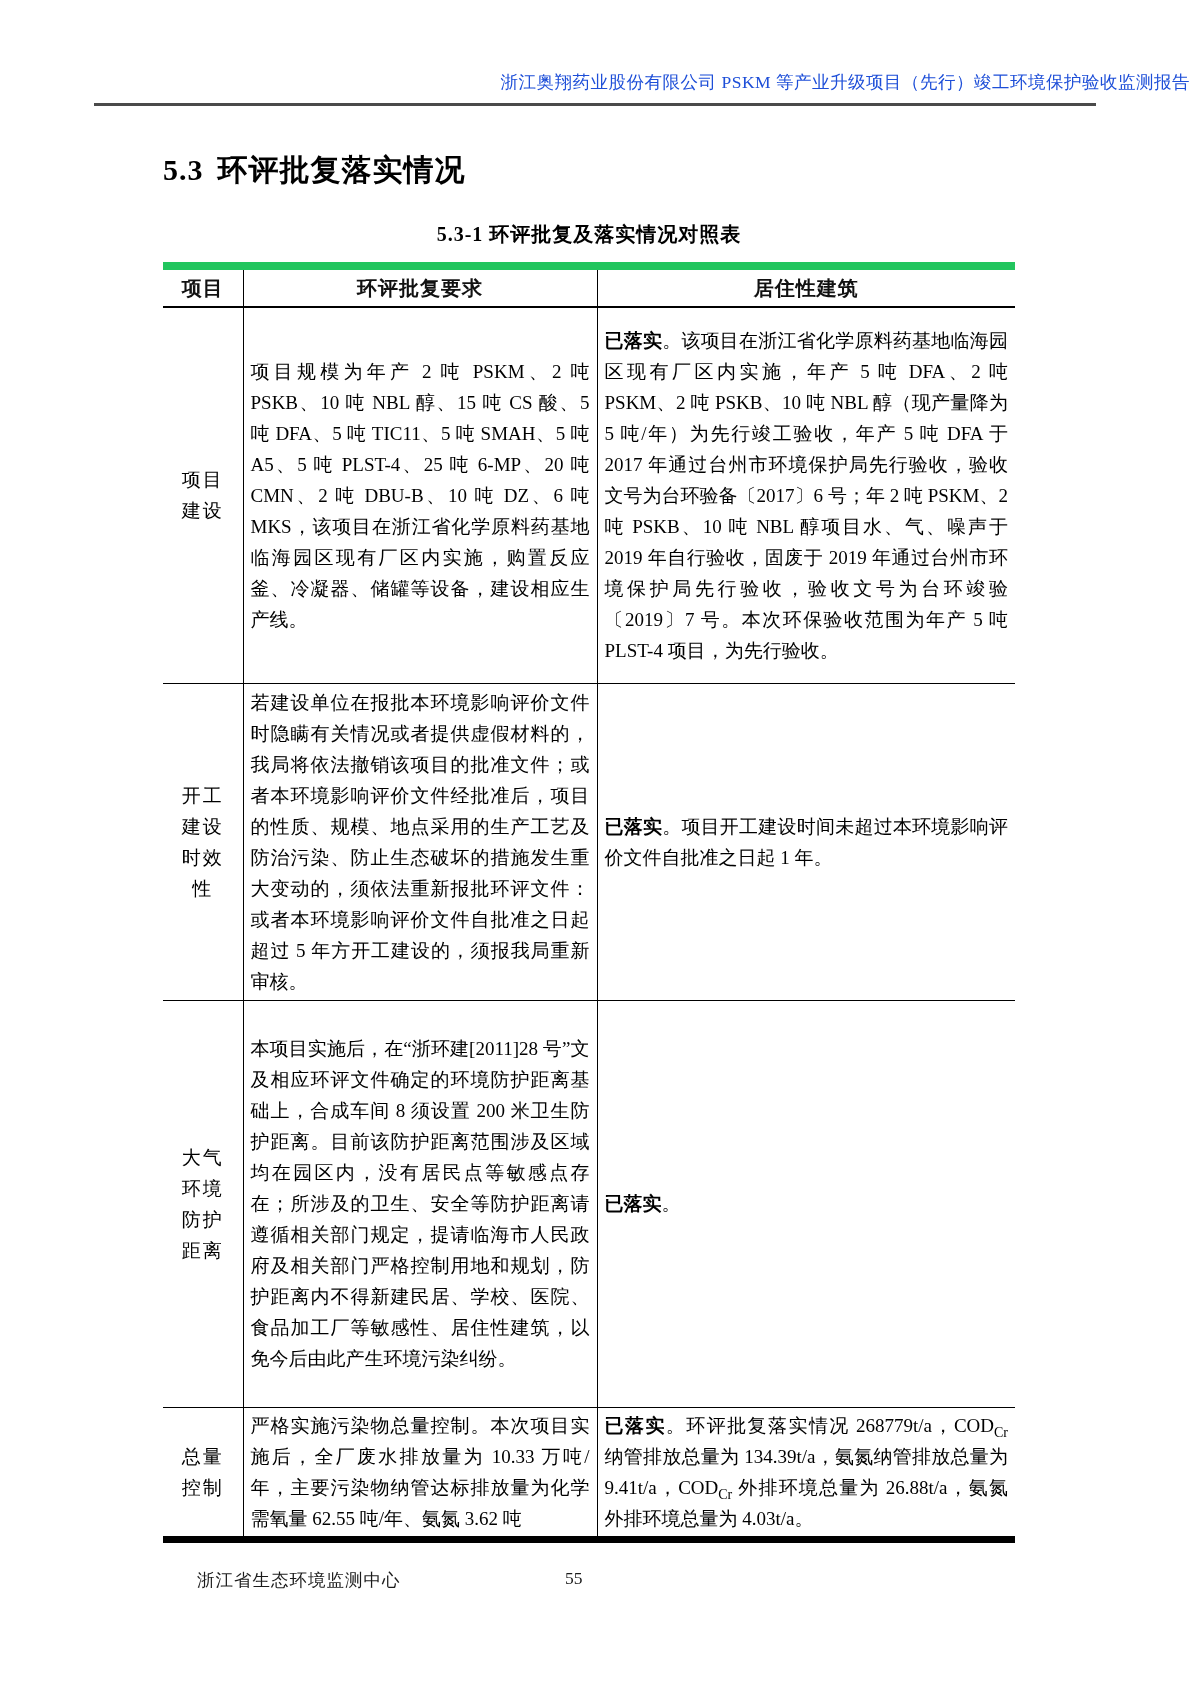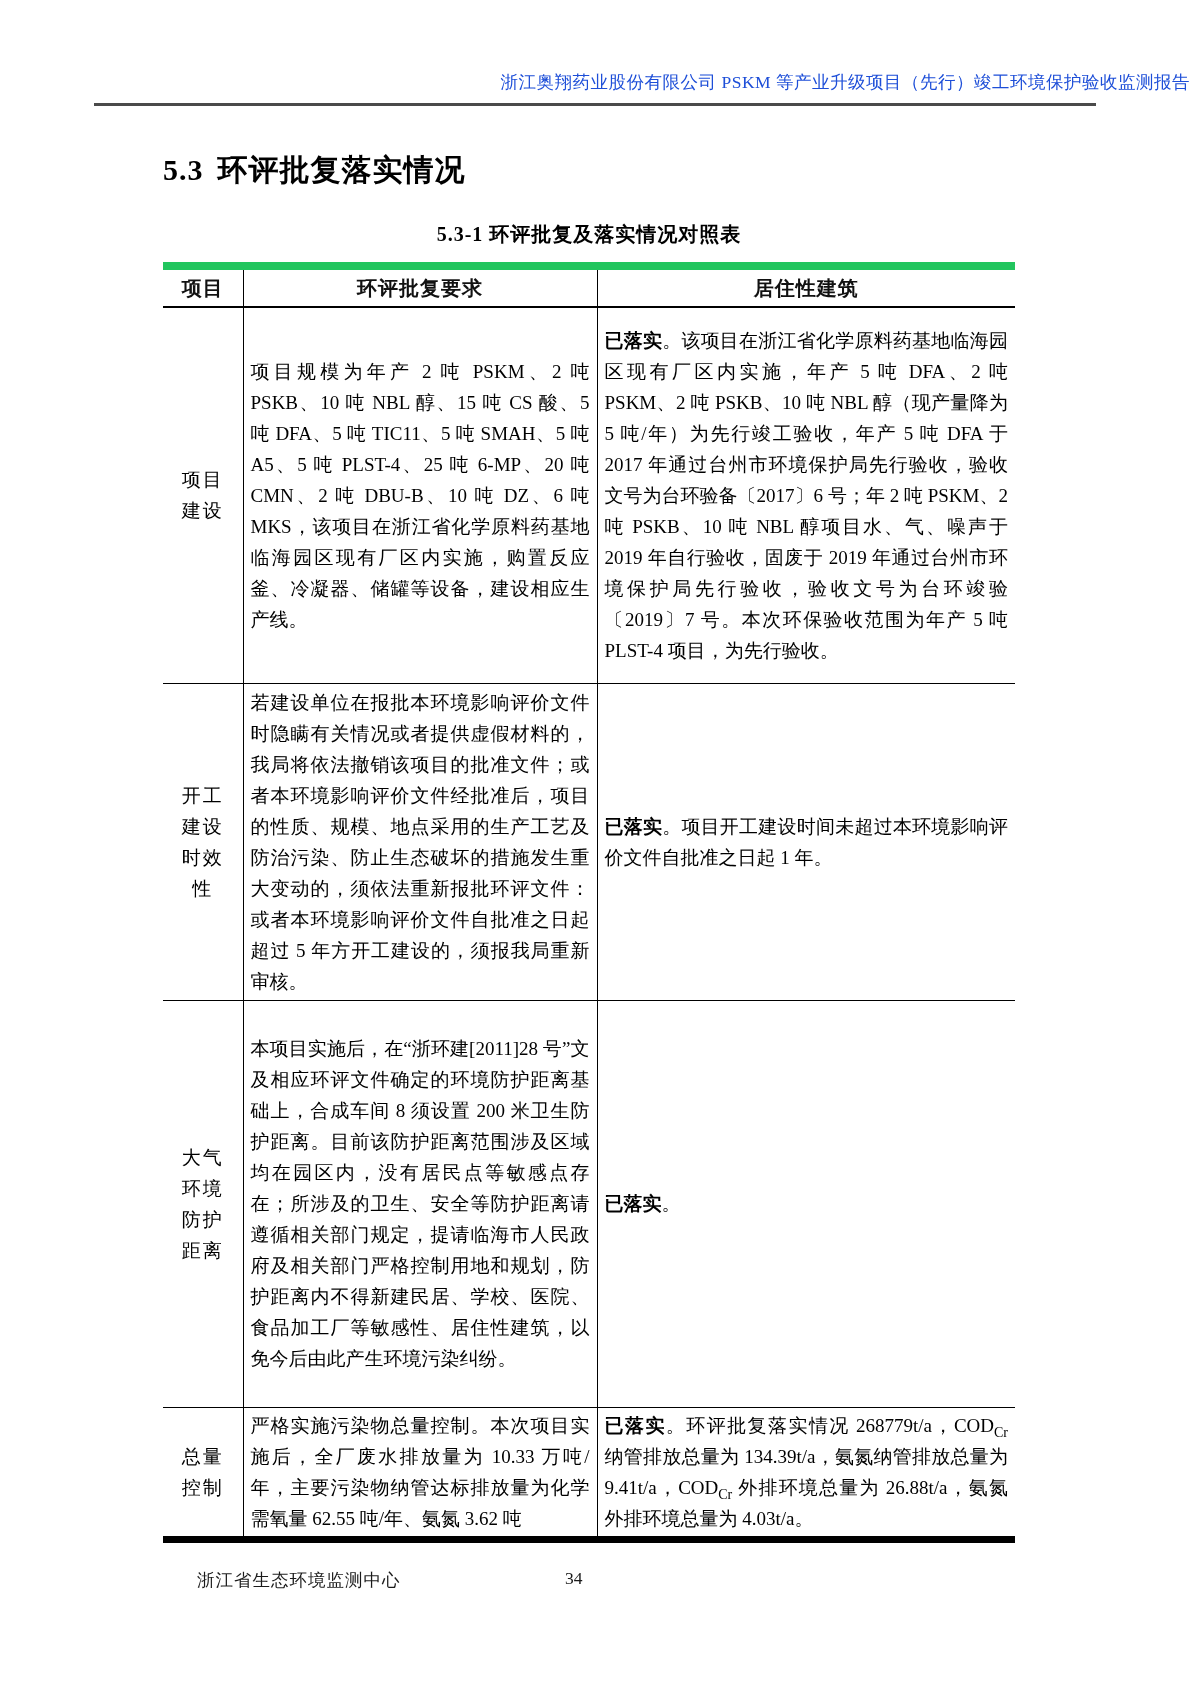--- a/index.html
+++ b/index.html
@@ -106,16 +106,16 @@
         <td class="c1 colsep">总量
 控制</td>
         <td class="c2 colsep">严格实施污染物总量控制。本次项目实施后，全厂废水排放量为 10.33 万吨/年，主要污染物纳管达标排放量为化学需氧量 62.55 吨/年、氨氮 3.62 吨</td>
         <td class="c3"><b>已落实</b><span>。环评批复落实情况 268779t/a，COD</span><sub>Cr</sub><span> 纳管排放总量为 134.39t/a，氨氮纳管排放总量为 9.41t/a，COD</span><sub>Cr</sub><span> 外排环境总量为 26.88t/a，氨氮外排环境总量为 4.03t/a。</span></td>
       </tr>
     </tbody>
   </table>
 
   <div class="page-footer">
     <span class="footer-org">浙江省生态环境监测中心</span>
-    <span class="footer-page">34</span>
+    <span class="footer-page">55</span>
   </div>
 
 </div>
 
 </body></html>

